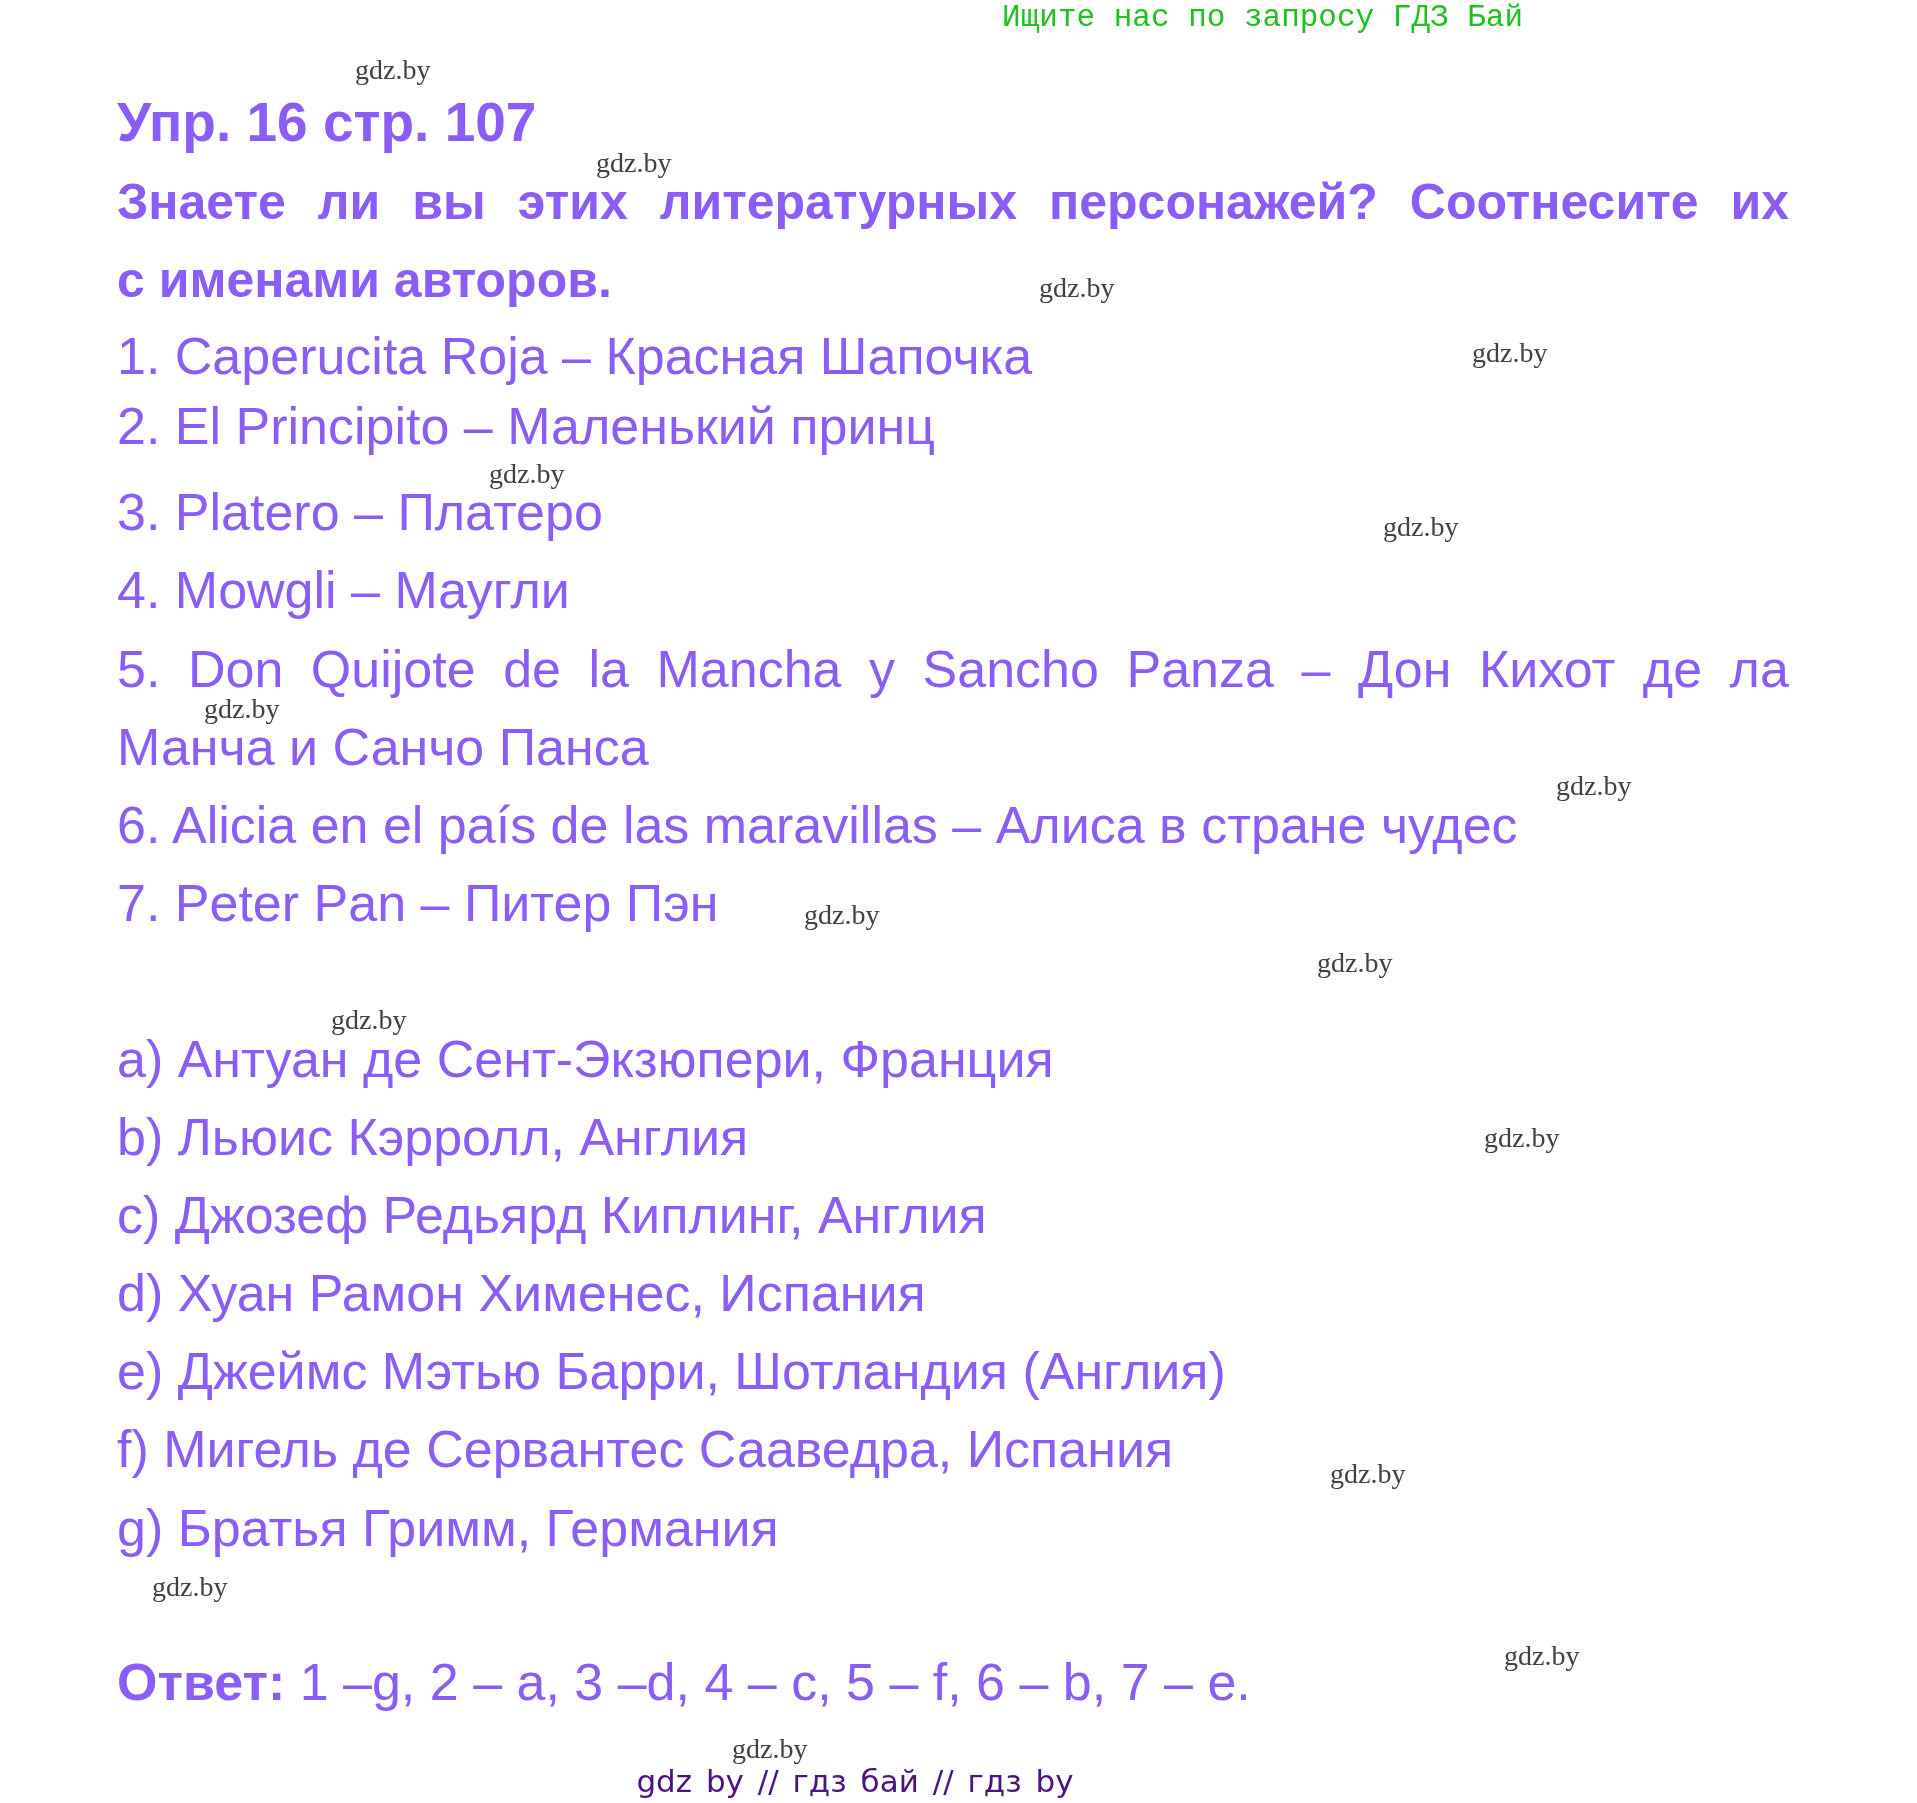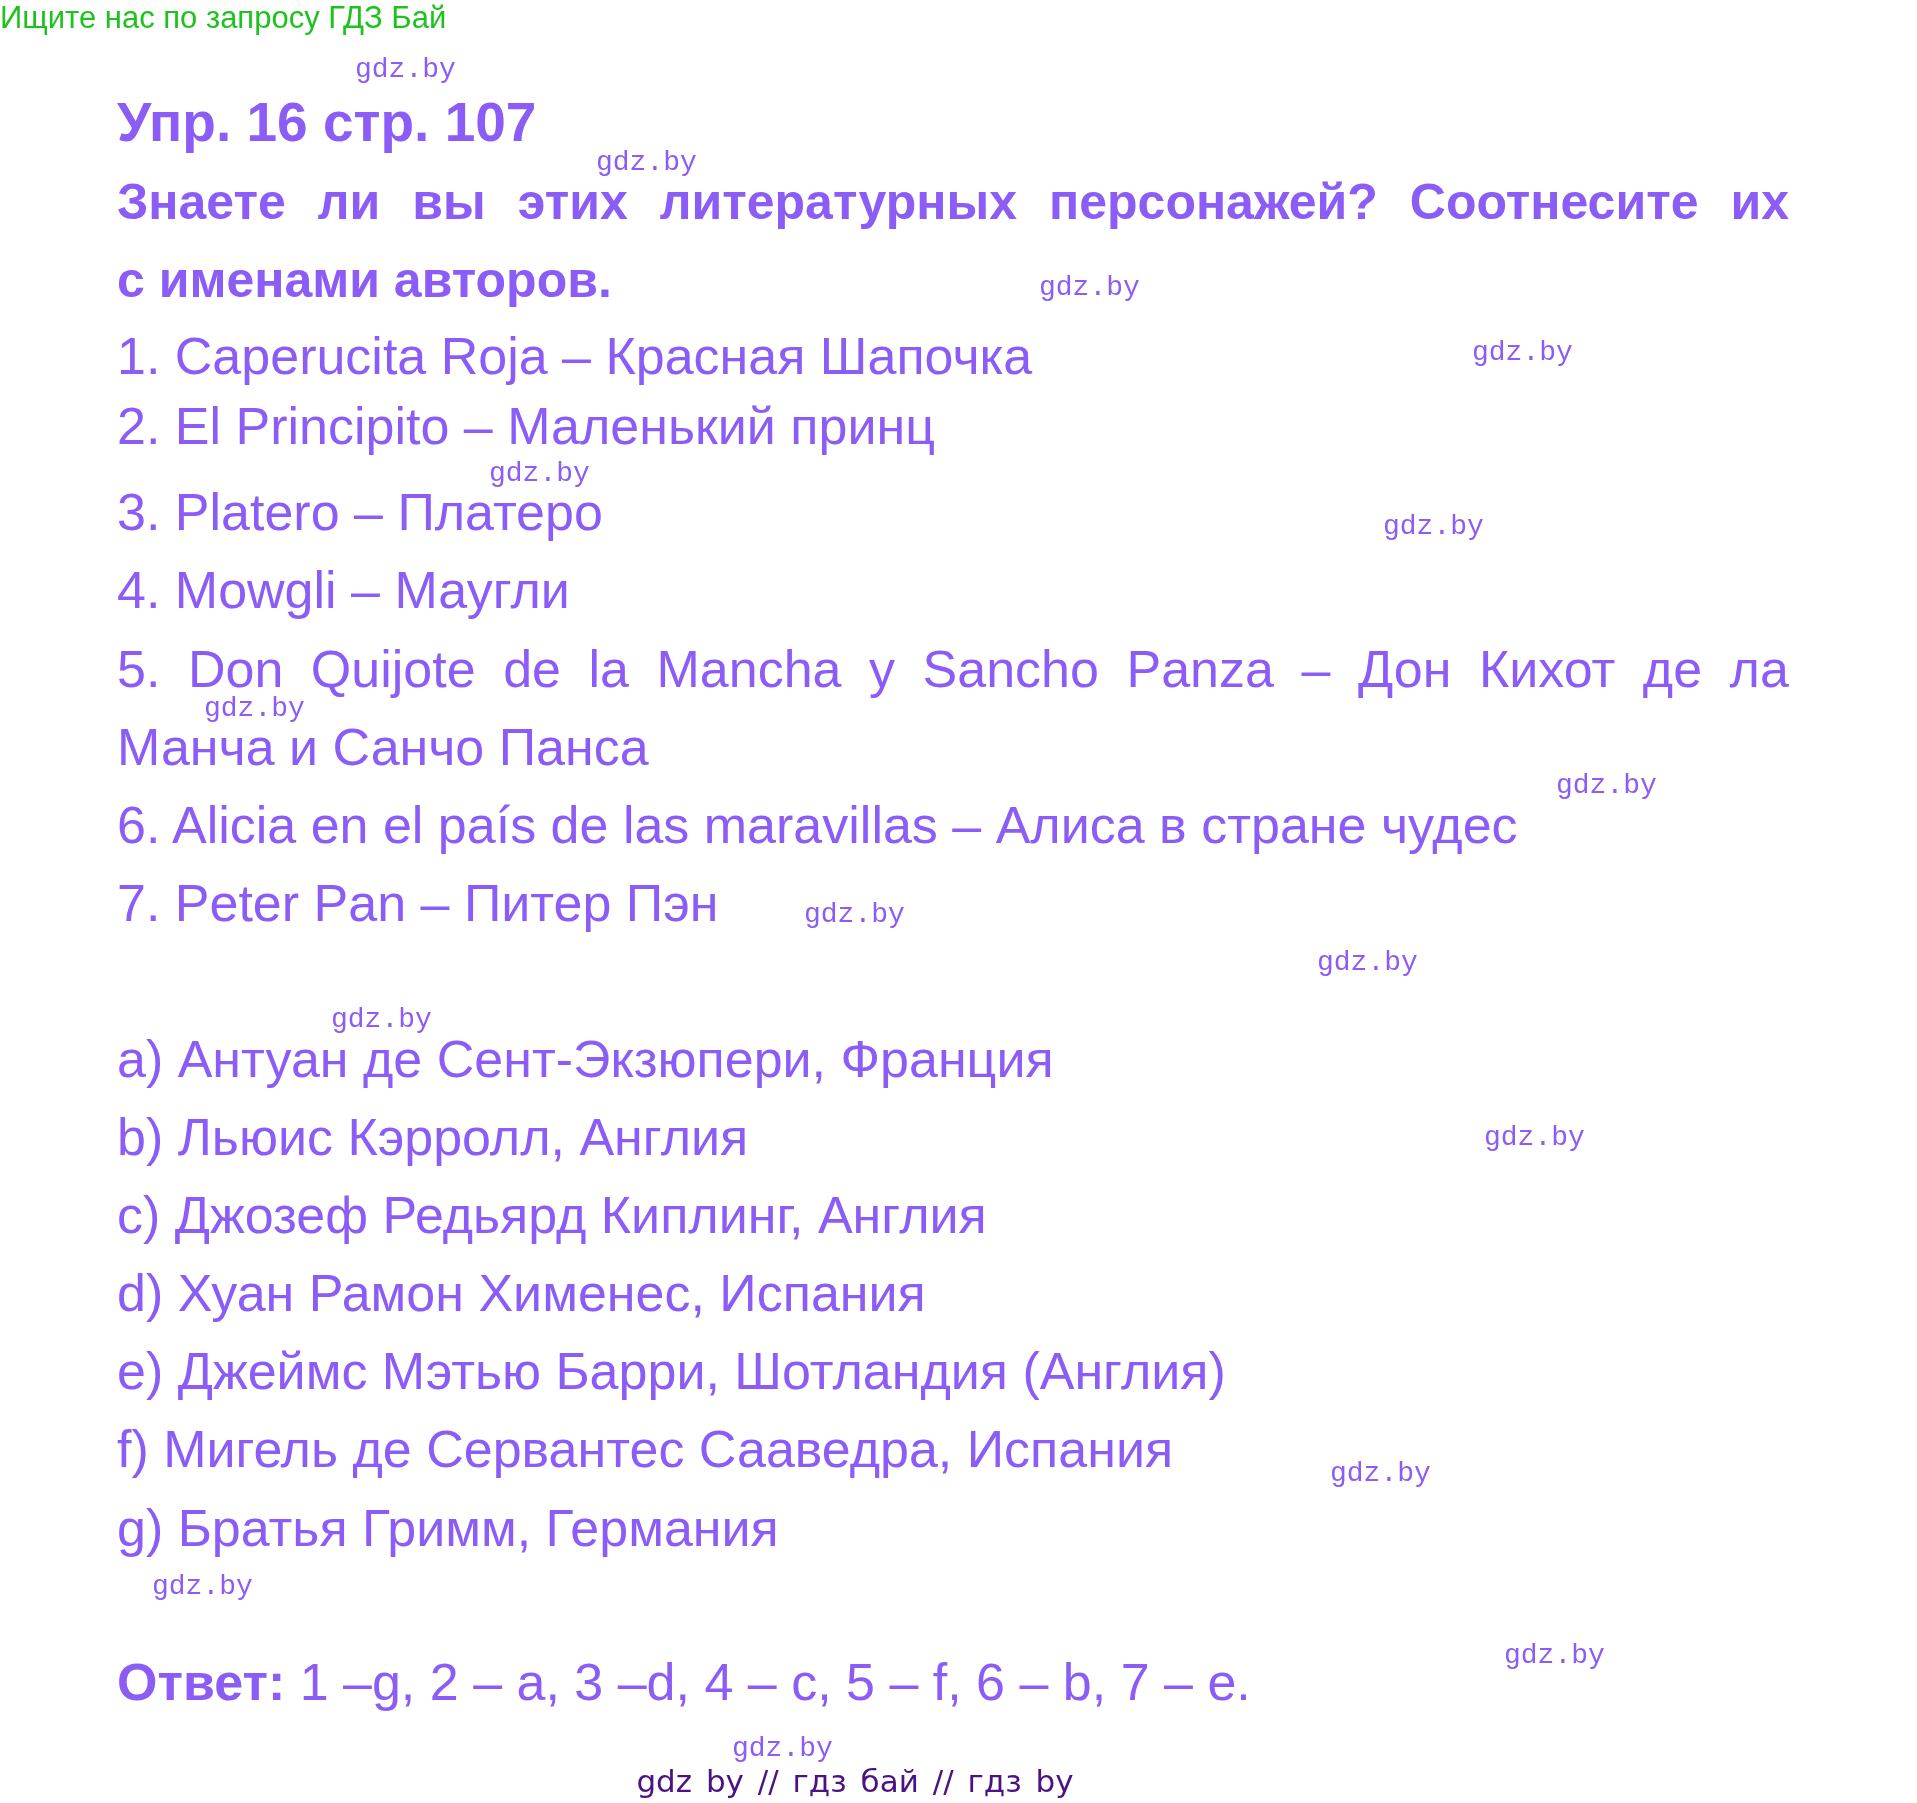--- a/index.html
+++ b/index.html
@@ -1,22 +1,22 @@
 <!DOCTYPE html>
 <html><head>
 <meta charset="utf-8">
 <style>
   html, body { margin:0; padding:0; background:#ffffff; }
   body { width:1917px; height:1803px; position:relative; overflow:hidden; }
   .abs { position:absolute; white-space:nowrap; }
-  .promo { top:0; left:0; width:1523px; text-align:left; color:#1ec21e;
-           font-family:Liberation Sans, sans-serif; font-size:31px; line-height:36px; }
+  .promo { top:0; left:0; width:1523px; text-align:right; color:#1ec21e;
+           font-family:Liberation Mono, monospace; font-size:31px; line-height:36px; }
   .footer { top:1762px; left:0; width:1710px; text-align:center; color:#4b1382;
             font-family:"DejaVu Sans", sans-serif; font-size:31px; line-height:38px; word-spacing:4px; }
-  .wm { font-family:Liberation Mono, monospace; font-size:28px; color:#8b5cf6; line-height:30px; }
+  .wm { font-family:Liberation Serif, serif; font-size:28px; color:#404040; line-height:30px; }
   .serif { font-family:Liberation Sans, sans-serif; color:#8b5cf6; }
   .title { font-weight:bold; font-size:55px; line-height:60px; }
   .q { font-weight:bold; font-size:50px; line-height:60px;text-align:right; }
   .line { font-size:52px; line-height:60px;text-align:right; }
   .just { width:1672px; display:flex; justify-content:space-between; }
   .ans-label { font-weight:bold; }
 </style>
 </head>
 <body>
 

